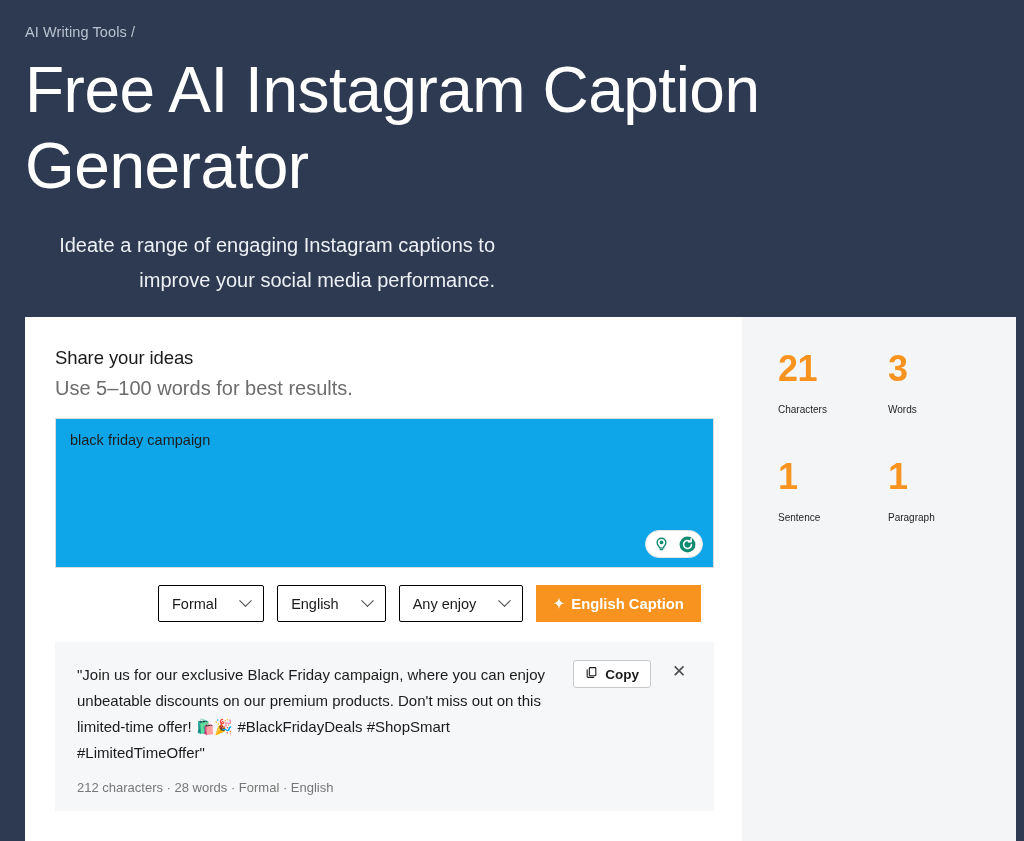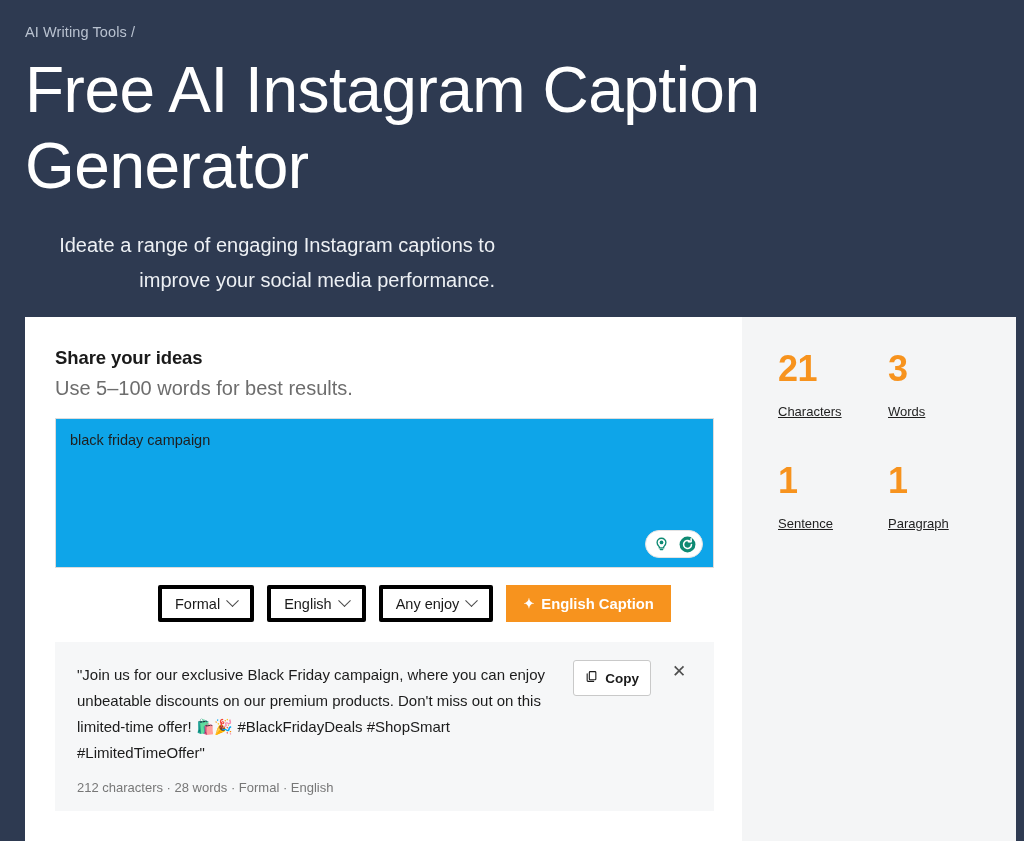--- a/index.html
+++ b/index.html
@@ -73,21 +73,21 @@
 
   .card-right {
     width: 274px;
     background: #f4f5f6;
     padding: 34px 4px 0 36px;
   }
 
   
   .section-title {
     font-size: 18.5px;
-    font-weight: bold;
+    font-weight: normal;
     color: #1a1a1a;
     letter-spacing: -0.1px;
   }
 
   .section-sub {
     margin-top: 8px;
     font-size: 20px;
     color: #6d6d6d;
   }
 
@@ -133,26 +133,26 @@
   .controls {
     margin-top: 17px;
     margin-left: 103px;
     display: flex;
     align-items: stretch;
     gap: 13px;
   }
 
   .dropdown {
     height: 37px;
-    border: 4px solid #000000;
+    border: 1px solid #000000;
     background: #ffffff;
     border-radius: 2px;
     display: flex;
     align-items: center;
-    gap: 8px;
+    gap: 24px;
     padding: 0 13px;
     font-size: 14.5px;
     color: #1a1a1a;
     cursor: pointer;
     white-space: nowrap;
     text-align: right;
   }
 
   .chev {
     display: inline-block;
@@ -204,21 +204,21 @@
   .result-meta {
     margin-top: 14px;
     font-size: 13px;
     color: #777777;
   }
 
   .copy-btn {
     position: absolute;
     right: 63px;
     top: 18px;
-    height: 36px;
+    height: 28px;
     border: 1px solid #c9c9c9;
     background: #ffffff;
     border-radius: 3px;
     display: flex;
     align-items: center;
     gap: 7px;
     padding: 0 11px;
     font-size: 13.5px;
     font-weight: bold;
     color: #1a1a1a;
@@ -250,23 +250,22 @@
   .stat-value {
     font-size: 36px;
     font-weight: bold;
     color: #f7931e;
     line-height: 1;
     letter-spacing: -0.5px;
   }
 
   .stat-label {
     margin-top: 17px;
-    font-size: 13px;
+    font-size: 10px;
     color: #1f1f1f;
-    text-decoration: underline;
   }
 </style>
 </head>
 <body>
 
 <div class="page">
 
   <div class="hero">
     <div class="breadcrumb">AI Writing Tools /</div>
     <h1 class="hero-title">Free AI Instagram Caption Generator</h1>

